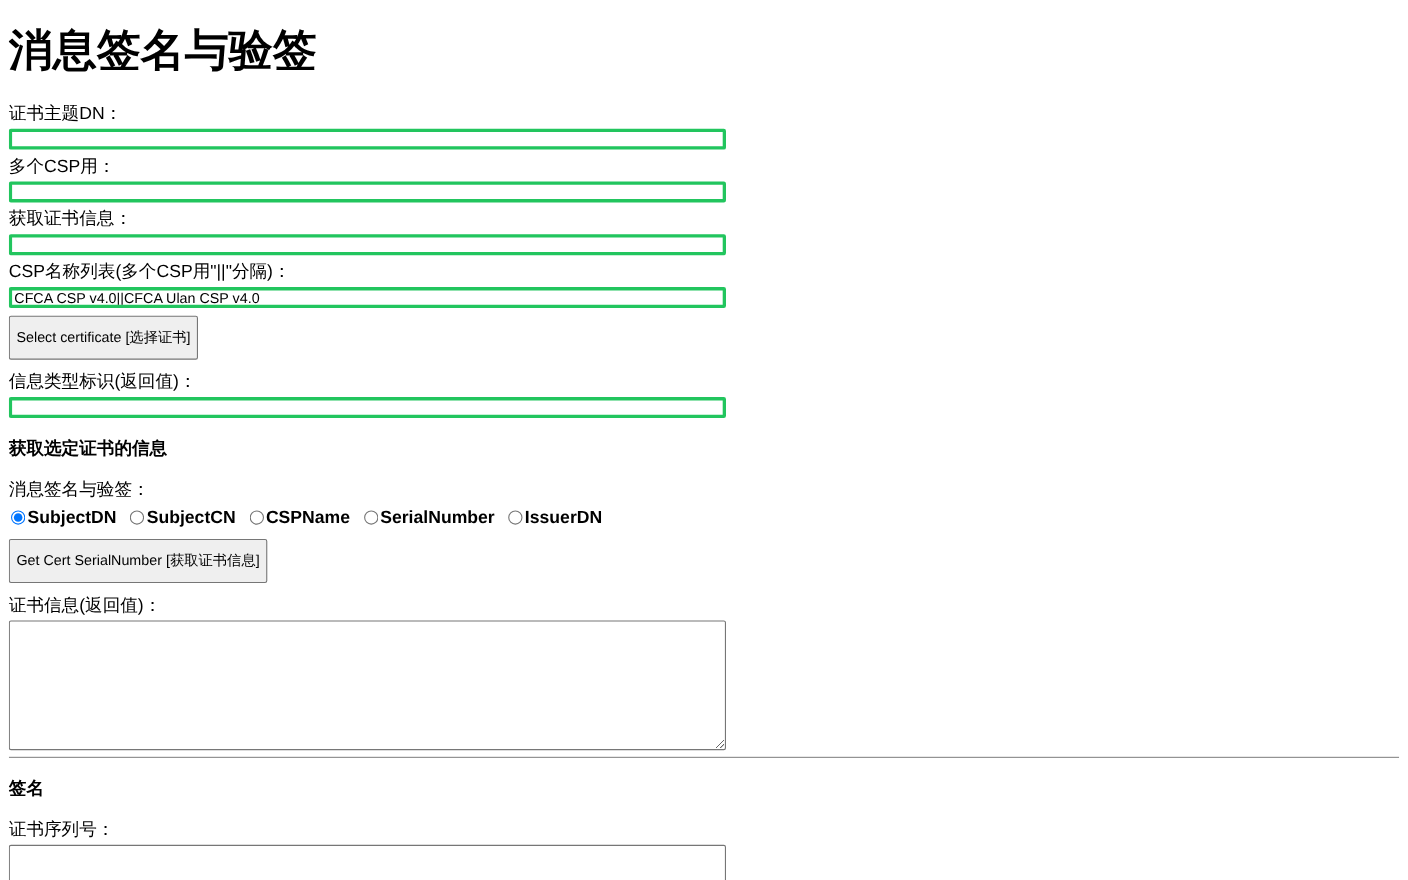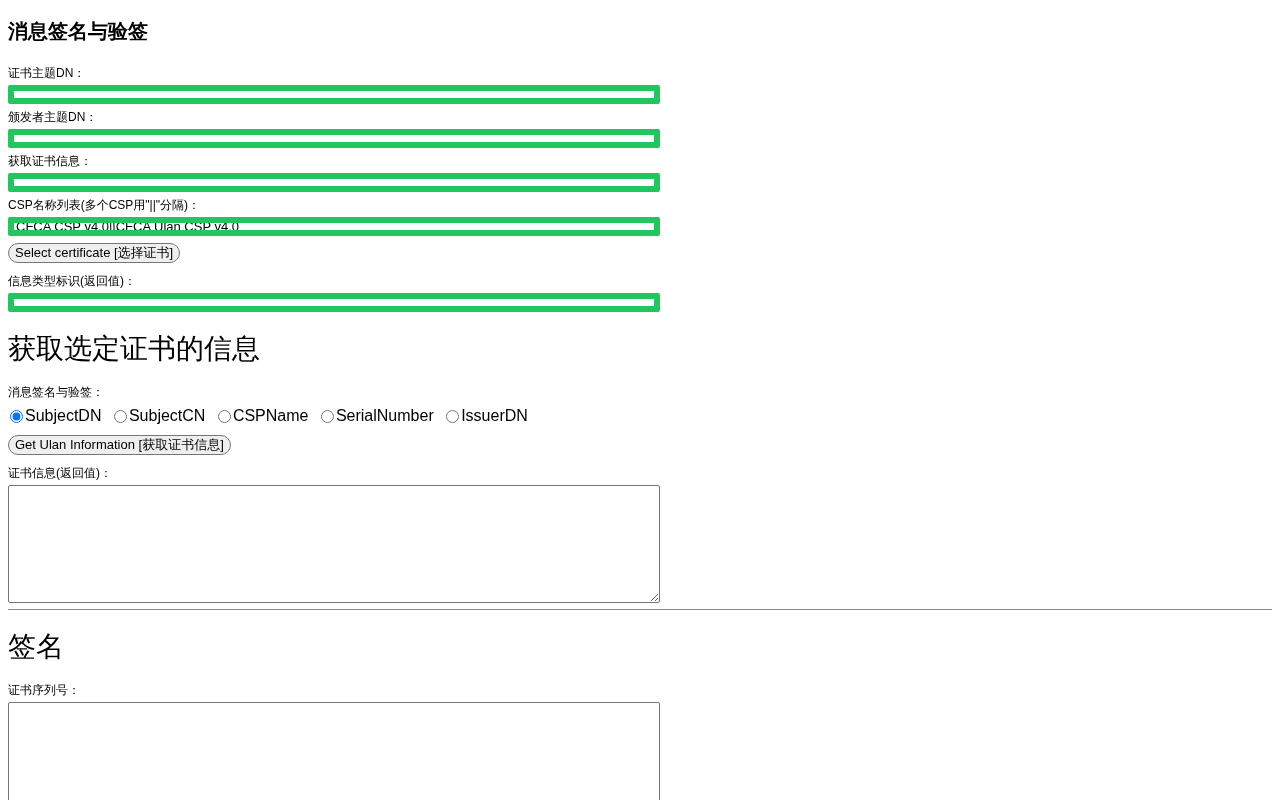--- a/index.html
+++ b/index.html
@@ -3,52 +3,52 @@
   <meta charset="utf-8">
   <style>
     body {
       font-family: "Microsoft YaHei", "SimSun", Arial, sans-serif;
       margin: 8px;
       font-size: 16px;
       color: #000;
       background: #fff;
     }
     h1 {
-      font-size: 20px;
+      font-size: 40px;
       font-weight: bold;
       margin: 10px 0 20px 0;
     }
     h2 {
-      font-size: 28px;
-      font-weight: normal;
+      font-size: 16px;
+      font-weight: bold;
       margin: 18px 0 16px 0;
     }
     .field-label {
-      font-size: 12px;
+      font-size: 16px;
       margin: 4px 0 3px 0;
     }
     input[type="text"] {
       width: 652px;
       height: 19px;
       font-family: Arial, sans-serif;
       font-size: 13px;
       padding: 1px 2px;
-      border: 6px solid #22c55e;
+      border: 3px solid #22c55e;
       border-radius: 2px;
       box-sizing: border-box;
       display: block;
       margin-bottom: 5px;
     }
     button {
       font-family: Arial, "Microsoft YaHei", sans-serif;
       font-size: 13px;
-      padding: 0 6px;
+      padding: 10px 6px;
       border: 1px solid #767676;
       background: #efefef;
-      border-radius: 12px;
+      border-radius: 2px;
       cursor: pointer;
       margin: 2px 0 6px 0;
     }
     textarea {
       width: 652px;
       height: 118px;
       font-family: monospace;
       font-size: 13px;
       padding: 2px;
       border: 1px solid #767676;
@@ -57,20 +57,21 @@
       box-sizing: border-box;
       display: block;
       margin-bottom: 5px;
     }
     .radio-row {
       margin: 6px 0 8px 0;
     }
     .radio-row label {
       font-size: 16px;
       margin-right: 6px;
+      font-weight: bold;
     }
     hr {
       border: none;
       border-top: 1px solid #888;
       margin: 6px 0 6px 0;
     }
     input[type="radio"] {
       margin: 0 2px 0 2px;
       vertical-align: middle;
     }
@@ -78,21 +79,21 @@
 </head>
 <body>
 
 
 
 <h1>消息签名与验签</h1>
 
 <div class="field-label">证书主题DN：</div>
 <input type="text" value="" style="">
 
-<div class="field-label">颁发者主题DN：</div>
+<div class="field-label">多个CSP用：</div>
 <input type="text" value="" style="">
 
 <div class="field-label">获取证书信息：</div>
 <input type="text" value="" style="">
 
 <div class="field-label">CSP名称列表(多个CSP用"||"分隔)：</div>
 <input type="text" value="CFCA CSP v4.0||CFCA Ulan CSP v4.0" style="">
 
 <button>Select certificate [选择证书]</button>
 
@@ -103,21 +104,21 @@
 
 <div class="field-label">消息签名与验签：</div>
 <div class="radio-row">
   <input type="radio" name="infotype" checked="" style=""><label>SubjectDN</label>
   <input type="radio" name="infotype" style=""><label>SubjectCN</label>
   <input type="radio" name="infotype" style=""><label>CSPName</label>
   <input type="radio" name="infotype" style=""><label>SerialNumber</label>
   <input type="radio" name="infotype" style=""><label>IssuerDN</label>
 </div>
 
-<button>Get Ulan Information [获取证书信息]</button>
+<button>Get Cert SerialNumber [获取证书信息]</button>
 
 <div class="field-label">证书信息(返回值)：</div>
 <textarea style=""></textarea>
 
 <hr>
 
 <h2>签名</h2>
 
 <div class="field-label">证书序列号：</div>
 <textarea style=""></textarea>

